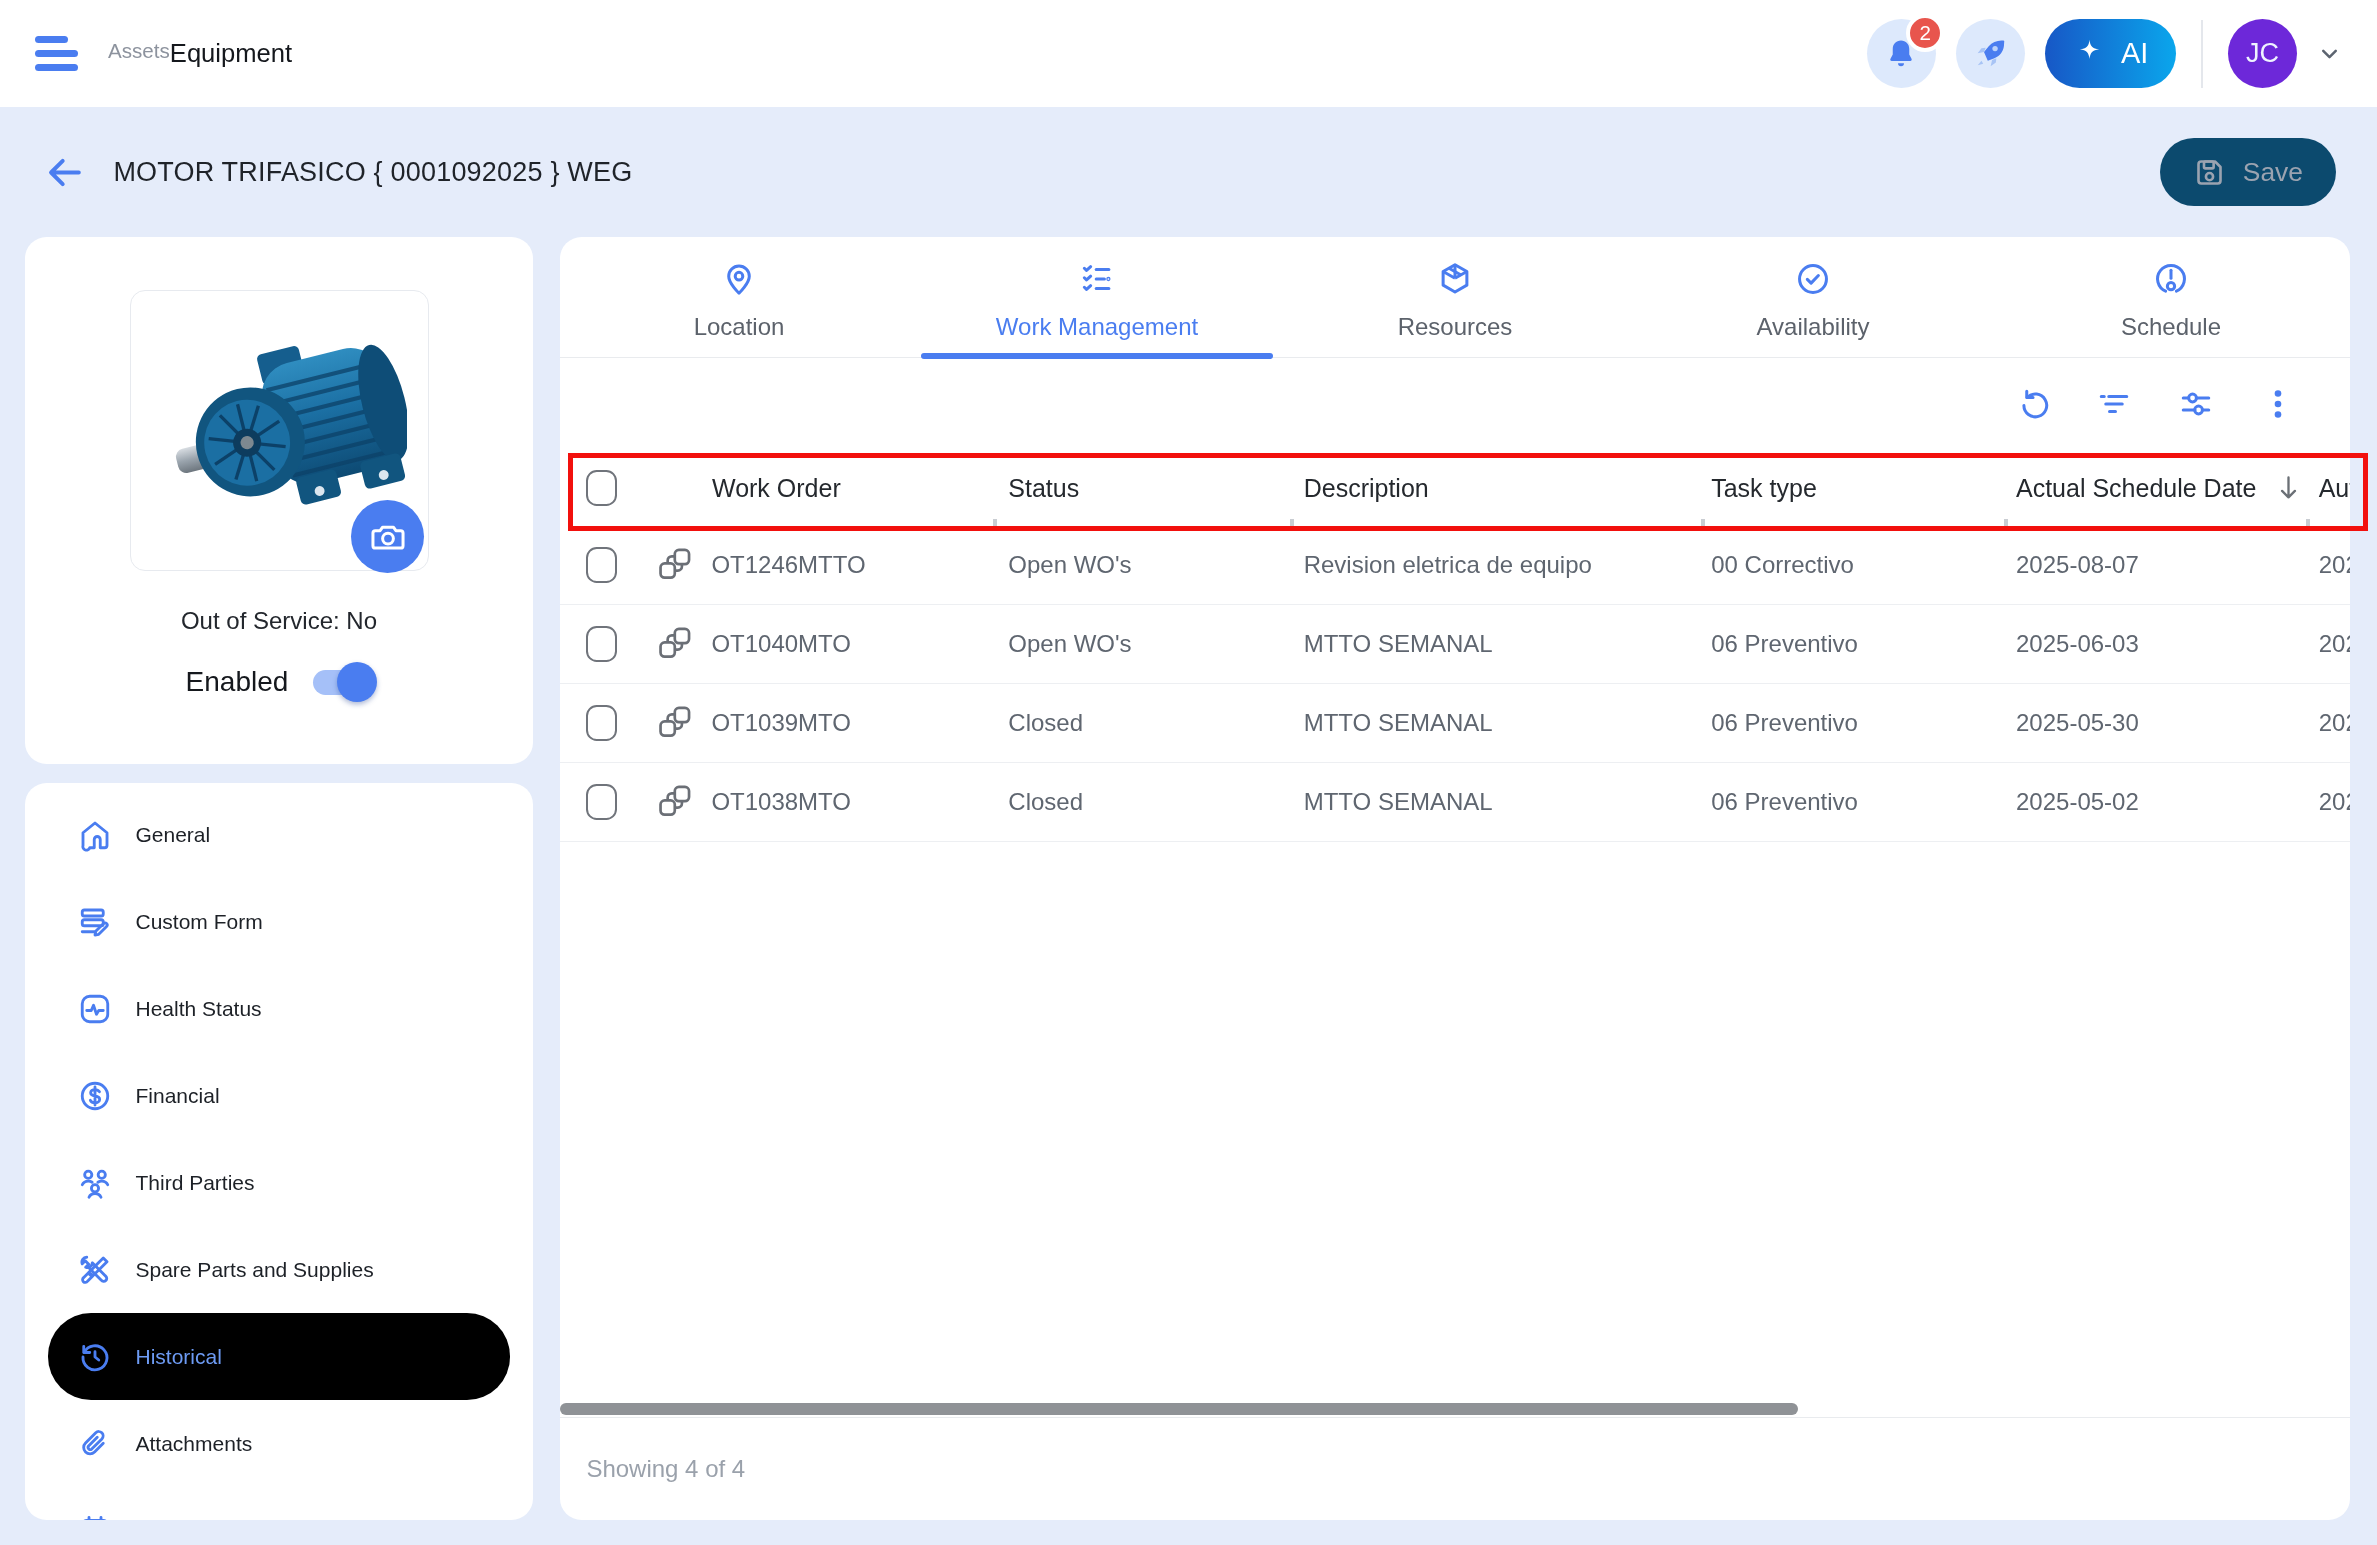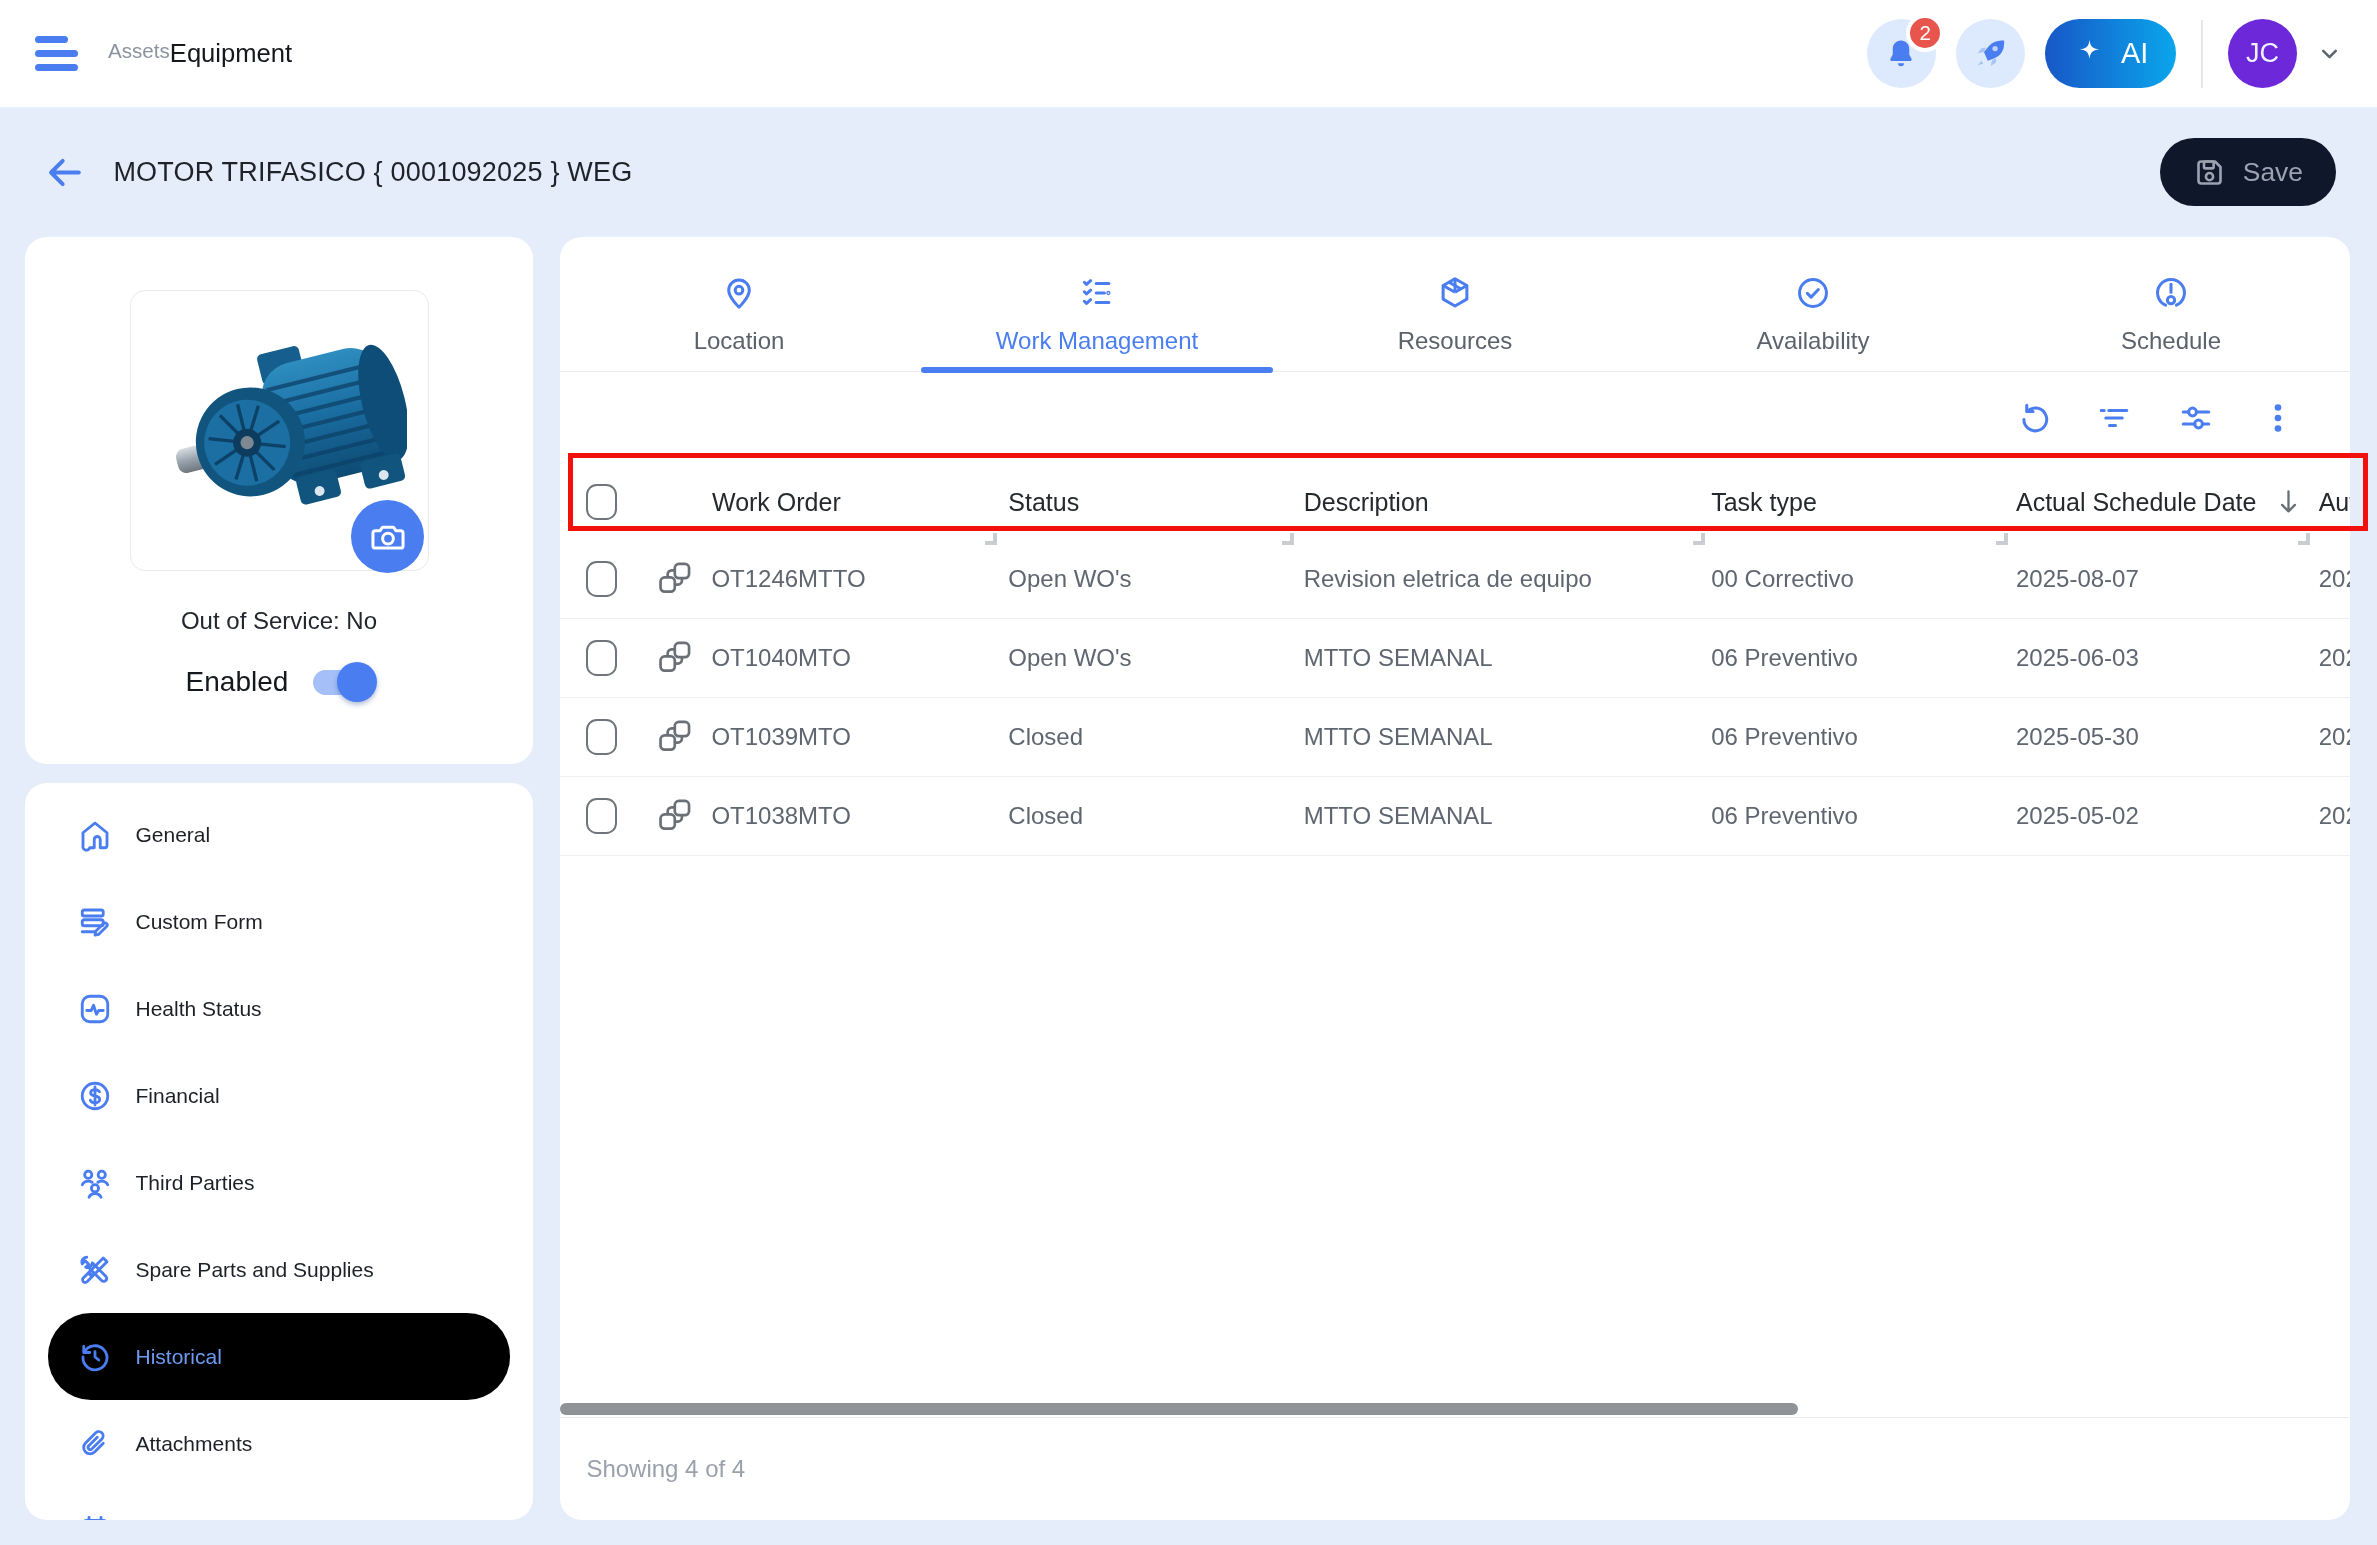--- a/index.html
+++ b/index.html
@@ -41,21 +41,21 @@
   .avatar { width:69px; height:69px; border-radius:50%; background:#6d28d9; color:#eef3ff; font-size:27px; display:flex; align-items:center; justify-content:center; cursor:pointer; }
 
   
   .page-header {
     position:absolute; top:107px; left:0; width:2377px; height:130px;
     display:flex; align-items:center; padding:0 41px;
   }
   .back-btn { width:46px; height:46px; display:flex; align-items:center; justify-content:center; cursor:pointer; }
   .page-title { margin-left:26.4px; font-size:27px; font-weight:500; color:#1f2329; letter-spacing:0.2px; }
   .save-btn {
-    margin-left:auto; height:68px; padding:0 33px; border-radius:34px; background:#0f172a;
+    margin-left:auto; height:68px; padding:0 33px; border-radius:34px; background:#0c4a6e;
     display:flex; align-items:center; gap:16.5px; color:#9ba3b0; font-size:26.4px; cursor:default;
   }
 
   
   .card { position:absolute; background:#fff; border-radius:21.5px; }
   .asset-card { left:25px; top:237px; width:508px; height:527px; }
   .img-box {
     width:299px; height:281px; margin:53px auto 0; border:1.7px solid #e7eaef; border-radius:15px;
     position:relative; display:flex; align-items:center; justify-content:center;
   }
@@ -69,21 +69,21 @@
   .toggle { position:relative; width:59px; height:25px; border-radius:12.4px; background:#a5c0f8; cursor:pointer; }
   .toggle .knob { position:absolute; right:-5px; top:-7.4px; width:40px; height:40px; border-radius:50%; background:#4a7df0; box-shadow:0 2.5px 5px rgba(30,60,140,.35); }
 
   .nav-card { left:25px; top:783px; width:508px; height:737px; overflow:hidden; padding-top:8.3px; }
   .nav-item { height:87px; display:flex; align-items:center; gap:21.5px; padding-left:51px; font-size:21px; color:#1d2127; cursor:pointer; }
   .nav-item .nicon { width:38px; height:38px; flex:none; display:flex; align-items:center; justify-content:center; }
   .nav-item.selected { background:#000000; border-radius:43px; margin:0 23px; padding-left:28px; color:#6d9bf4; }
 
   
   .main-panel { position:absolute; left:560px; top:237px; width:1790px; height:1283px; background:#fff; border-radius:21.5px; overflow:hidden; }
-  .tabs { height:121px; display:flex; border-bottom:1.7px solid #e9ebee;margin-top:14px; }
+  .tabs { height:121px; display:flex; border-bottom:1.7px solid #e9ebee; }
   .tab { flex:1; display:flex; flex-direction:column; align-items:center; padding-top:23px; gap:15px; position:relative; cursor:pointer; }
   .tab .tlabel { font-size:24px; color:#5c626b; }
   .tab.active .tlabel { color:#4a7df0; }
   .tab.active::after { content:""; position:absolute; left:3.3px; right:3.3px; bottom:-1.7px; height:5.8px; border-radius:3.3px; background:#4a7df0; }
 
   .toolbar { height:92px; display:flex; align-items:center; justify-content:flex-end; gap:46px; padding-right:54px; }
   .tool { width:36px; height:36px; display:flex; align-items:center; justify-content:center; cursor:pointer; }
 
   .cols { display:flex; }
   .cols > div { flex:none; white-space:nowrap; overflow:hidden; }

